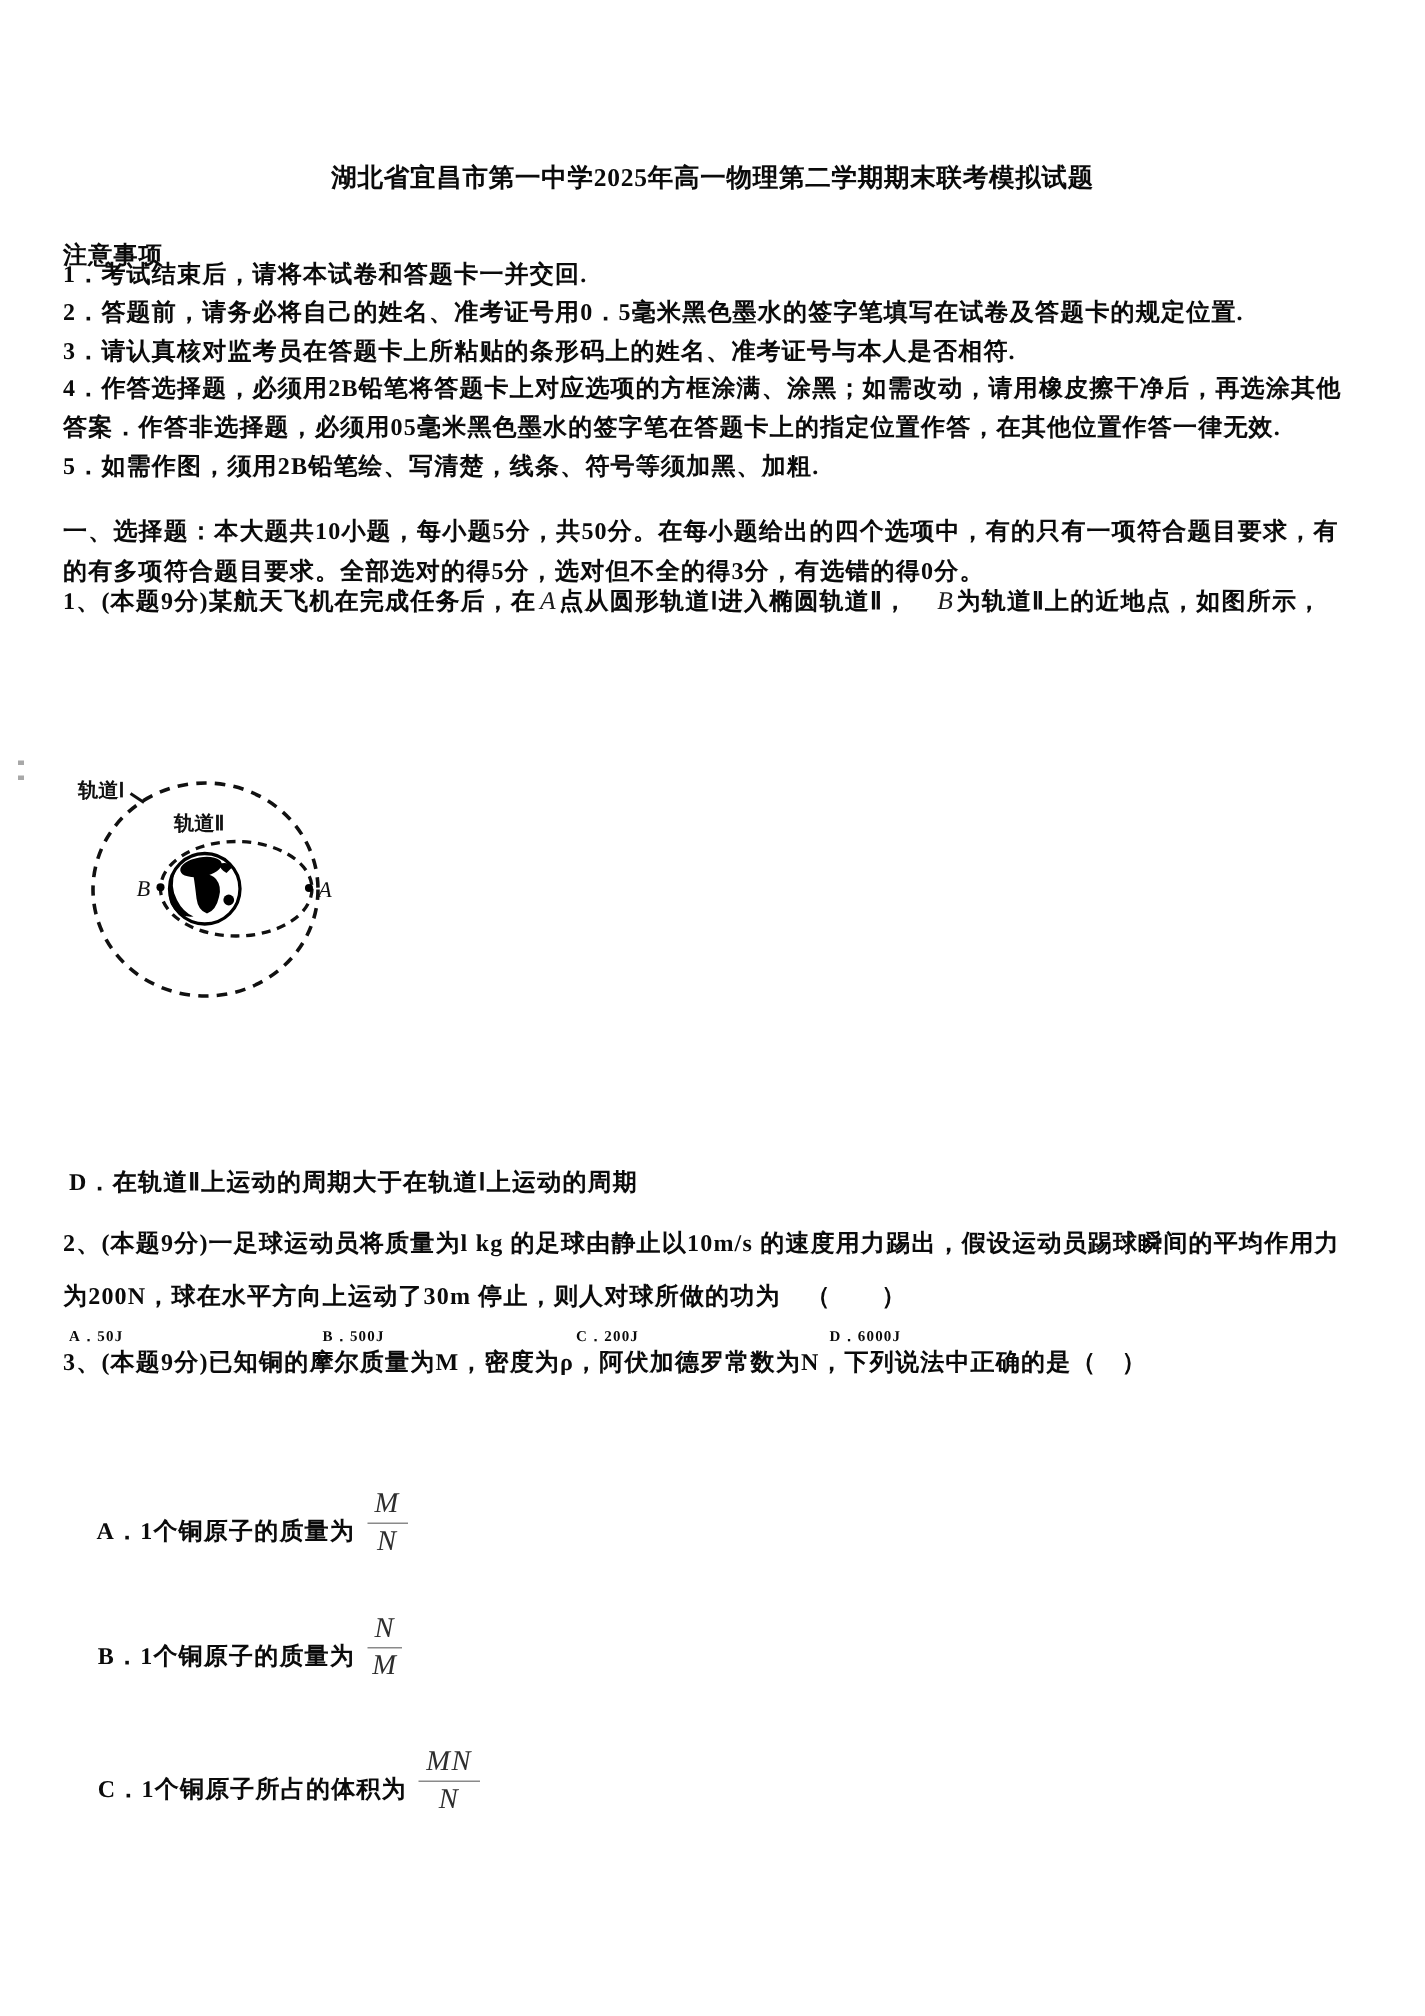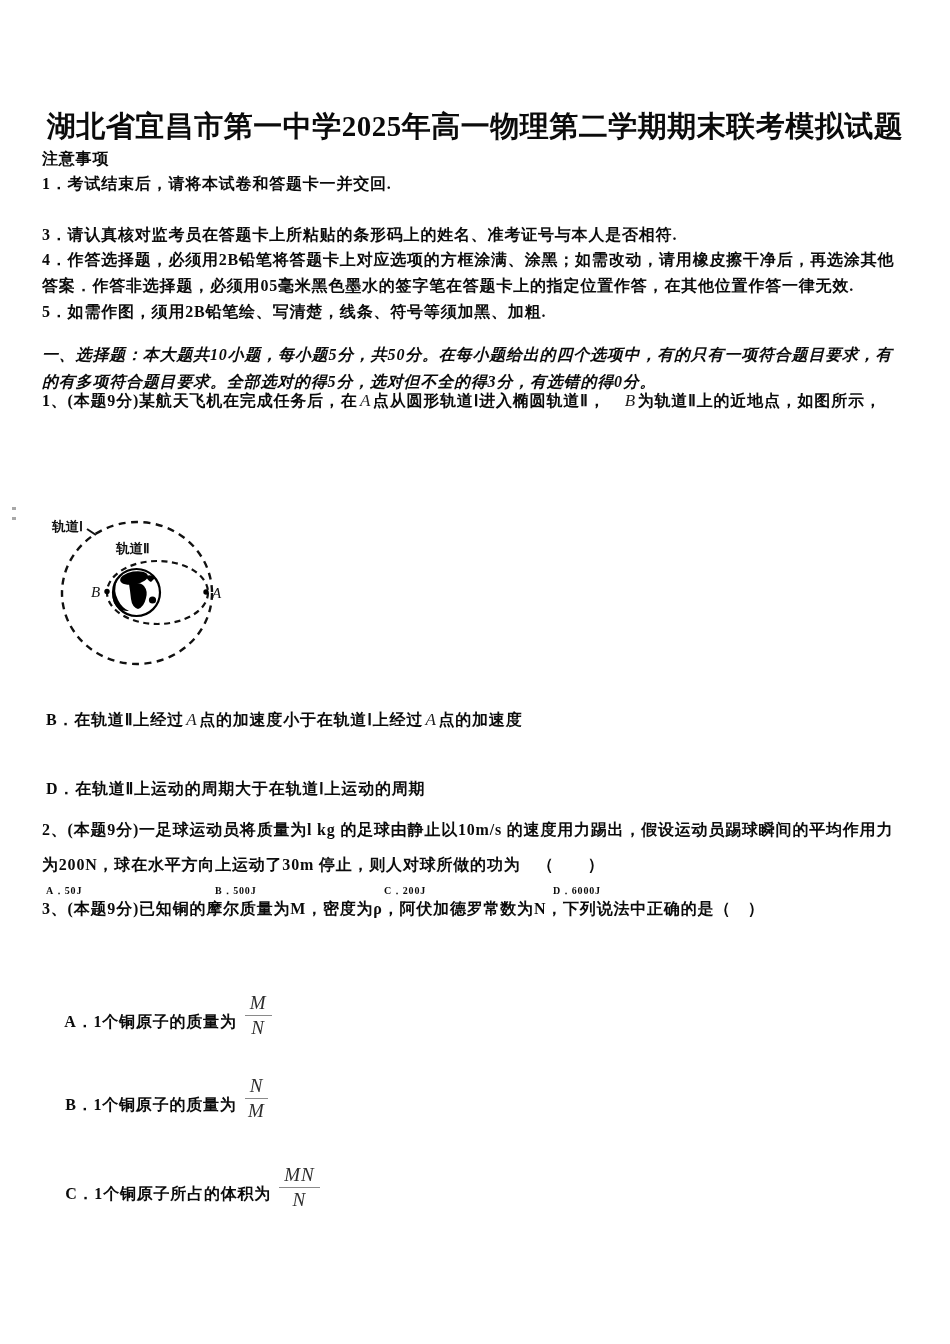--- a/index.html
+++ b/index.html
@@ -3,29 +3,29 @@
 <meta charset="utf-8">
 <style>
   * { margin:0; padding:0; box-sizing:border-box; }
   html,body { background:#ffffff; }
   .page {
     position:relative; width:950px; height:1344px; background:#fff;
     font-family:"Liberation Serif", serif; color:#0b0b0b; overflow:hidden;
   }
   .title {
     position:absolute; top:107px; left:0; width:100%;
-    text-align:center; font-size:29px; font-weight:700; letter-spacing:0.5px;
+    text-align:center; font-size:17px; font-weight:700; letter-spacing:0.5px;
     white-space:pre;
   }
   .line {
     position:absolute; left:42px; max-width:890px;
     font-size:16px; font-weight:700; letter-spacing:0.8px;
     line-height:26px; white-space:pre;
   }
-  .lh27 { line-height:27px;font-style:italic; }
+  .lh27 { line-height:27px; }
   .lh35 { line-height:35px; }
   .opt  { left:46px; }
   .math {
     font-family:"Liberation Serif", serif; font-style:italic;
     font-weight:400; font-size:17px; padding:0 2.5px; letter-spacing:0;
     color:#1c1c1c;
   }
   .txt { letter-spacing:0.8px; }
   .frac {
     display:inline-flex; flex-direction:column; align-items:center;
@@ -44,22 +44,23 @@
   .fig-math  { font-family:"Liberation Serif", serif; font-size:15px; font-style:italic; fill:#111; }
   .artifact { position:absolute; left:12px; width:4px; height:2.5px; background:#a8a8a8; }
 </style>
 </head>
 <body>
 
 <div class="page">
 
   <h1 class="title">湖北省宜昌市第一中学2025年高一物理第二学期期末联考模拟试题</h1>
 
-  <div class="line" style="top:146px">注意事项</div>
+  <div class="line" style="top:158px">注意事项</div>
   <div class="line" style="top:171px">1．考试结束后，请将本试卷和答题卡一并交回.</div>
+  <div class="line" style="top:196px">2．答题前，请务必将自己的姓名、准考证号用0．5毫米黑色墨水的签字笔填写在试卷及答题卡的规定位置.</div>
   <div class="line" style="top:222px">3．请认真核对监考员在答题卡上所粘贴的条形码上的姓名、准考证号与本人是否相符.</div>
   <div class="line" style="top:247px">4．作答选择题，必须用2B铅笔将答题卡上对应选项的方框涂满、涂黑；如需改动，请用橡皮擦干净后，再选涂其他
 答案．作答非选择题，必须用05毫米黑色墨水的签字笔在答题卡上的指定位置作答，在其他位置作答一律无效.</div>
   <div class="line" style="top:299px">5．如需作图，须用2B铅笔绘、写清楚，线条、符号等须加黑、加粗.</div>
 
   <div class="line lh27" style="top:341px">一、选择题：本大题共10小题，每小题5分，共50分。在每小题给出的四个选项中，有的只有一项符合题目要求，有
 的有多项符合题目要求。全部选对的得5分，选对但不全的得3分，有选错的得0分。</div>
 
   <div class="line" style="top:388px"><span class="txt">1、(本题9分)某航天飞机在完成任务后，在</span><span class="math">A</span><span class="txt">点从圆形轨道Ⅰ进入椭圆轨道Ⅱ，　</span><span class="math">B</span><span class="txt">为轨道Ⅱ上的近地点，如图所示，</span></div>
 
@@ -87,21 +88,20 @@
 
       <line x1="47" y1="15" x2="56" y2="21" stroke="#111" stroke-width="2"></line>
 
       <text class="fig-label" x="12" y="17">轨道Ⅰ</text>
       <text class="fig-label" x="76" y="39">轨道Ⅱ</text>
       <text class="fig-math" x="51" y="83">B</text>
       <text class="fig-math" x="172" y="84">A</text>
     </svg>
   </div>
 
-  <div class="line opt" style="top:707px"><span class="txt">B．在轨道Ⅱ上经过</span><span class="math">A</span><span class="txt">点的加速度小于在轨道Ⅰ上经过</span><span class="math">A</span><span class="txt">点的加速度</span></div>
   <div class="line opt" style="top:776px"><span class="txt">D．在轨道Ⅱ上运动的周期大于在轨道Ⅰ上运动的周期</span></div>
 
   <div class="line lh35" style="top:812px">2、(本题9分)一足球运动员将质量为l kg 的足球由静止以10m/s 的速度用力踢出，假设运动员踢球瞬间的平均作用力
 为200N，球在水平方向上运动了30m 停止，则人对球所做的功为　（　　）</div>
 
   <div class="q2opts">
     <span>A．50J</span>
     <span>B．500J</span>
     <span>C．200J</span>
     <span>D．6000J</span>

